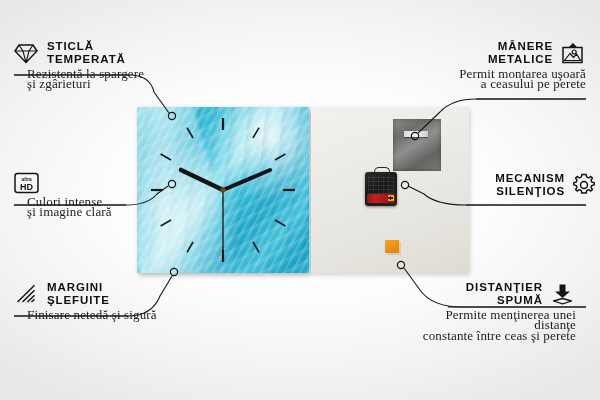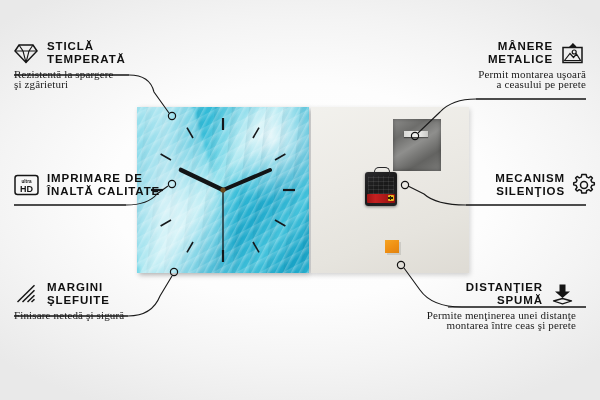--- a/index.html
+++ b/index.html
@@ -206,26 +206,27 @@
     font-weight: 700;
     font-size: 11.5px;
     line-height: 13px;
     letter-spacing: 0.9px;
     white-space: pre-line;
     color: #101010;
   }
   .feature.right .title { text-align: right; }
   .feature .desc {
     font-family: "Liberation Serif", serif;
-    font-size: 11px;
+    font-size: 13px;
     line-height: 10.4px;
     letter-spacing: 0.15px;
     color: #1b1b1b;
     white-space: pre-line;
     margin-top: 3px;
+    margin-left: 13px;
   }
   .feature.right .desc { text-align: right; }
   .icon-box {
     flex: 0 0 auto;
     width: 26px; height: 22px;
     display: flex;
     align-items: center;
     justify-content: flex-start;
   }
   .icon-box svg { display: block; }
@@ -320,23 +321,23 @@
 
   <div class="feature left" style="left:14px; top:172px; width:155px;">
     <div class="head">
       <span class="icon-box">
         <svg width="25" height="22" viewBox="0 0 25 22">
           <rect x="1" y="1.5" width="23" height="19" rx="2.5" fill="none" stroke="#151515" stroke-width="1.5"></rect>
           <text x="12.5" y="9" font-family="Liberation Sans, sans-serif" font-size="4.6" font-weight="700" text-anchor="middle" fill="#151515">ultra</text>
           <text x="12.5" y="17.5" font-family="Liberation Sans, sans-serif" font-size="9" font-weight="700" text-anchor="middle" fill="#151515">HD</text>
         </svg>
       </span>
-      <span class="title">IMPRIMARE DE
-ÎNALTĂ CALITATE</span>
-    </div>
+    </div>
+    <div class="desc">Culori intense
+şi imagine clară</div>
   </div>
 
   <div class="feature left" style="left:14px; top:281px; width:155px;">
     <div class="head">
       <span class="icon-box">
         <svg width="25" height="22" viewBox="0 0 25 22">
           <path d="M2 19.5 L21 19.5 L21 2 Z" fill="none" stroke="#151515" stroke-width="0"></path>
           <g stroke="#151515" stroke-width="1.5">
             <line x1="3.5" y1="19" x2="20.5" y2="2.2"></line>
             <line x1="8.5" y1="19" x2="20.5" y2="7.2"></line>
@@ -387,16 +388,16 @@
       <span class="title">DISTANŢIER
 SPUMĂ</span>
       <span class="icon-box">
         <svg width="25" height="23" viewBox="0 0 25 23">
           <path d="M9.5 1.5 H15.5 V8.5 H20 L12.5 15 L5 8.5 H9.5 Z" fill="#151515"></path>
           <path d="M12.5 15.5 L21.5 18 L12.5 20.8 L3.5 18 Z" fill="none" stroke="#151515" stroke-width="1.3" stroke-linejoin="round"></path>
         </svg>
       </span>
     </div>
     <div class="desc">Permite menţinerea unei distanţe
-montarea între ceas şi perete</div>
+constante între ceas şi perete</div>
   </div>
 
 </div>
 
 </body></html>

